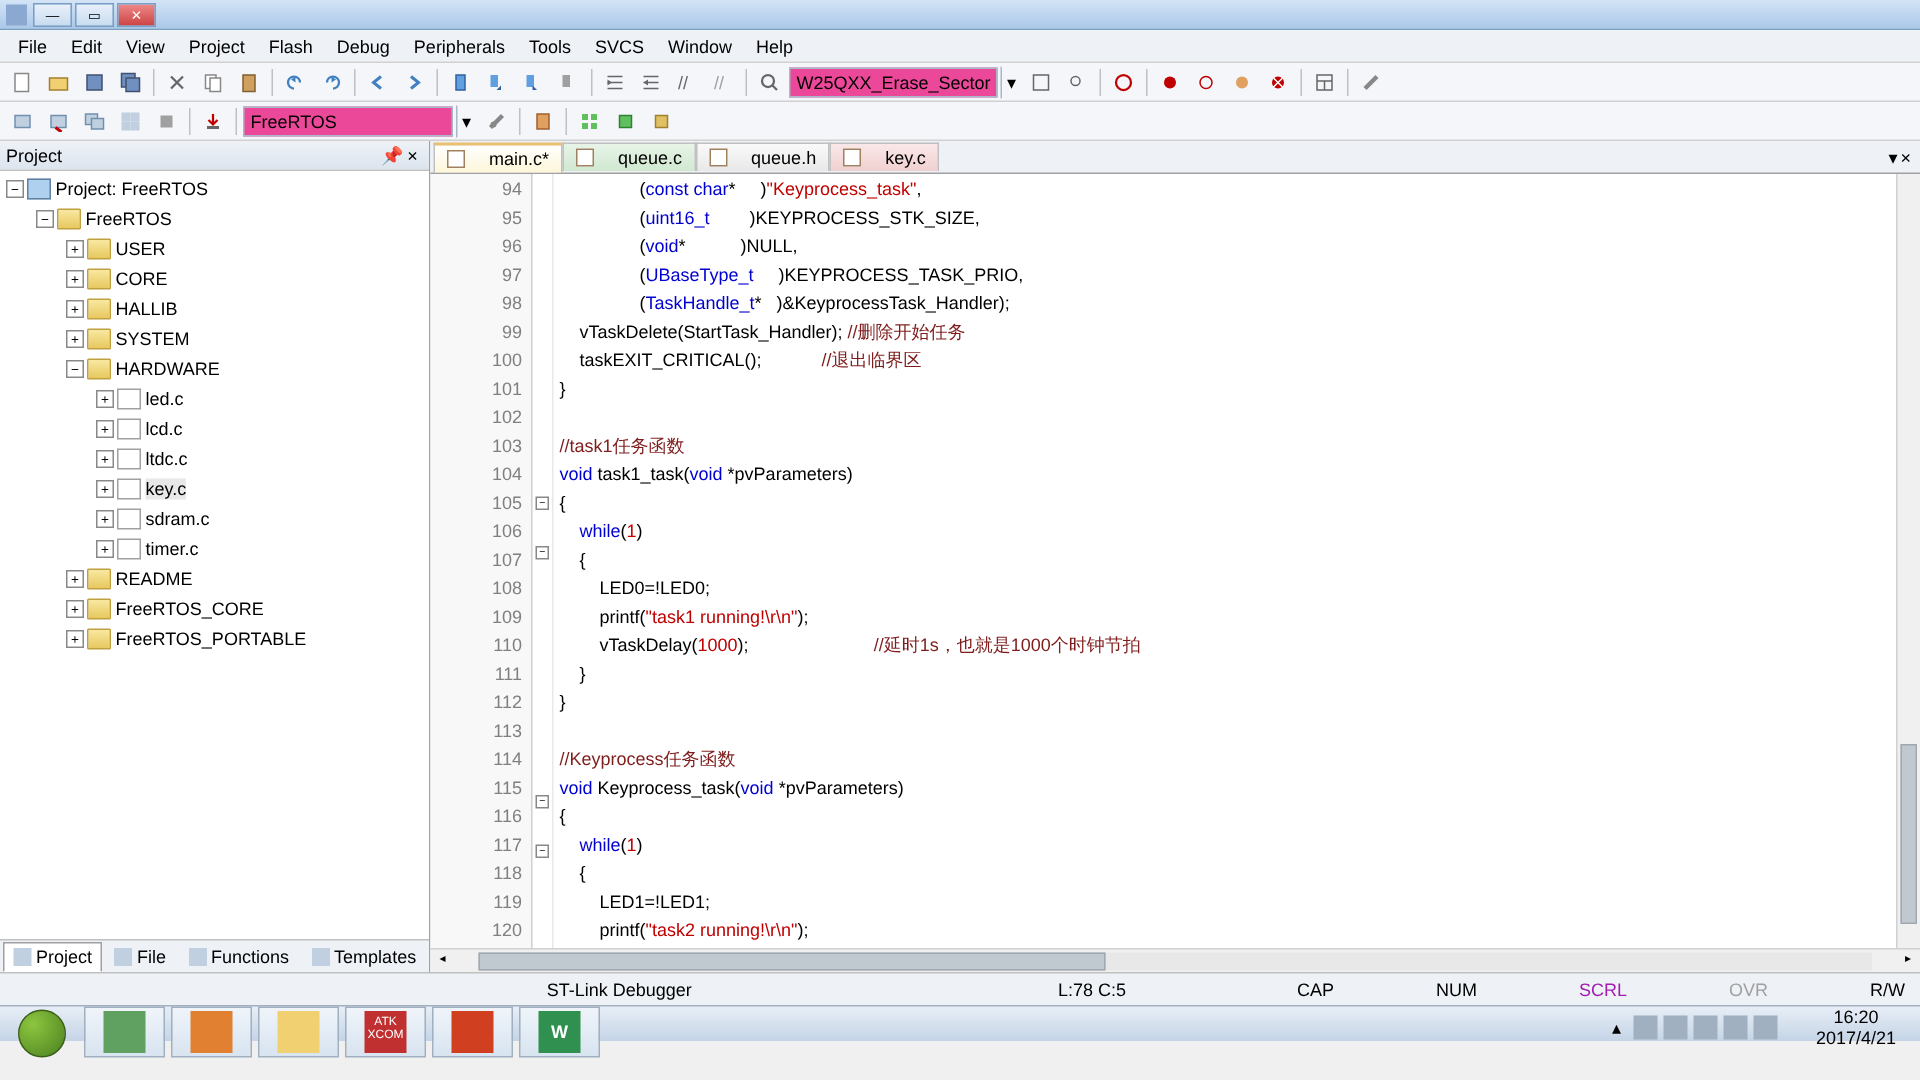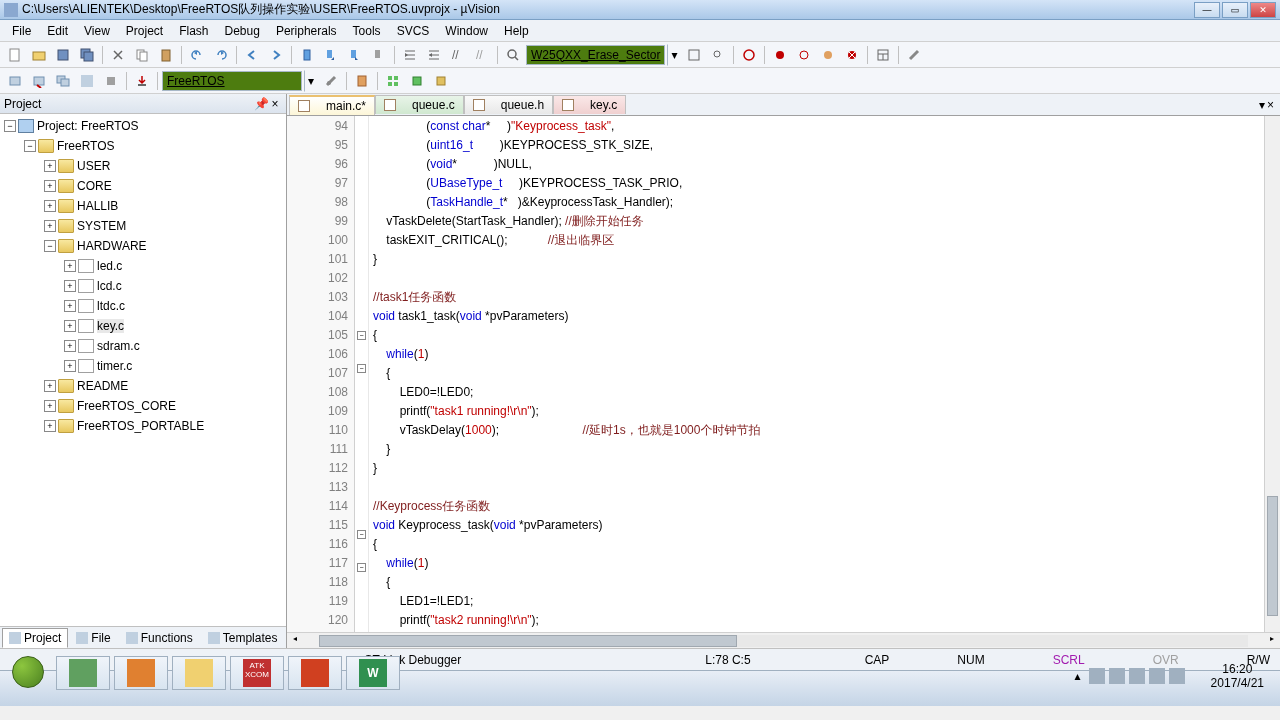--- a/index.html
+++ b/index.html
@@ -11,21 +11,21 @@
 .window-controls { display: flex; gap: 2px; }
 .window-btn { width: 26px; height: 16px; border: 1px solid #7a9fc4; background: linear-gradient(to bottom,#e8f0fa,#c8dcf0); display: flex; align-items: center; justify-content: center; font-size: 9px; }
 .window-btn.close { background: linear-gradient(to bottom,#e88,#c44); color: white; }
 
 .menubar { height: 22px; background: #eef2f7; display: flex; align-items: center; padding: 0 4px; border-bottom: 1px solid #d0d0d0; }
 .menu-item { padding: 2px 8px; cursor: default; }
 
 .toolbar { height: 26px; background: #f4f6fa; display: flex; align-items: center; padding: 0 4px; gap: 2px; border-bottom: 1px solid #d0d0d0; }
 .toolbar-btn { width: 22px; height: 22px; display: flex; align-items: center; justify-content: center; border: 1px solid transparent; }
 .toolbar-sep { width: 1px; height: 18px; background: #c0c0c0; margin: 0 2px; }
-.toolbar-select { height: 20px; border: 1px solid #a8b8c8; background: #4d7c0f; padding: 0 4px; min-width: 130px; display: flex; align-items: center; text-decoration: underline; }
+.toolbar-select { height: 20px; border: 1px solid #a8b8c8; background: #ec4899; padding: 0 4px; min-width: 130px; display: flex; align-items: center; }
 .toolbar-dropdown-arrow { width: 14px; text-align: center; border-left: 1px solid #a8b8c8; }
 
 .toolbar2 { height: 26px; background: #f4f6fa; display: flex; align-items: center; padding: 0 4px; gap: 2px; border-bottom: 1px solid #d0d0d0; }
 
 .main-area { display: flex; height: 554px; }
 
 .project-panel { width: 287px; background: white; border-right: 1px solid #a0a0a0; display: flex; flex-direction: column; }
 .project-header { height: 20px; background: linear-gradient(to bottom,#eef2f7,#dce4ee); border-bottom: 1px solid #c0c0c0; display: flex; align-items: center; padding: 0 4px; }
 .project-header-text { flex: 1; }
 .pin-icon { width: 14px; height: 14px; }
@@ -70,38 +70,37 @@
 
 .hscroll { height: 16px; background: #f0f0f0; border-top: 1px solid #d0d0d0; display: flex; align-items: center; }
 .hscroll-track { flex: 1; height: 12px; background: #e8e8e8; margin: 0 16px; position: relative; }
 .hscroll-thumb { position: absolute; left: 0; width: 45%; top: 0; bottom: 0; background: #c0c8d0; border: 1px solid #a0a8b0; }
 .hscroll-btn { width: 16px; height: 14px; text-align: center; font-size: 8px; }
 
 .statusbar { height: 22px; background: #eef2f7; border-top: 1px solid #c0c0c0; display: flex; align-items: center; padding: 0 6px; gap: 16px; }
 .status-segment { padding: 0 4px; margin-left: 44px; }
 .status-spacer { flex: 1; }
 
-.taskbar { height: 36px; background: linear-gradient(to bottom,#e8eef6,#c4d4e6); border-top: 1px solid #a0b0c0; display: flex; align-items: flex-end; padding: 16px 4px; gap: 4px; }
+.taskbar { height: 24px; background: linear-gradient(to bottom,#e8eef6,#c4d4e6); border-top: 1px solid #a0b0c0; display: flex; align-items: flex-start; padding: 0 4px; gap: 4px; }
 .start-btn { width: 48px; height: 36px; display: flex; align-items: center; justify-content: center; }
 .start-orb { width: 32px; height: 32px; border-radius: 50%; background: radial-gradient(circle at 30% 30%, #8dc63f, #4a8020); border: 1px solid #3a6018; }
 .task-btn { width: 54px; height: 34px; border: 1px solid #a0b0c0; background: linear-gradient(to bottom,#f0f4fa,#d8e4f0); display: flex; align-items: center; justify-content: center; }
 .task-icon { width: 28px; height: 28px; }
 .tray { margin-left: auto; display: flex; align-items: center; gap: 4px; padding: 0 6px; }
 .tray-icon { width: 16px; height: 16px; background: #a0b0c0; }
 .tray-arrow { width: 14px; height: 14px; text-align: center; }
 .clock { text-align: center; line-height: 14px; padding: 0 6px; margin-left: 16px; }
 
 svg { display: block; }
 </style>
 </head>
 <body>
 
 <div class="titlebar">
   <div class="titlebar-icon"></div>
-  <div class="titlebar-text">C:\Users\ALIENTEK\Desktop\FreeRTOS队列操作实验\USER\FreeRTOS.uvprojx - µVision</div>
   <div class="window-controls">
     <div class="window-btn">—</div>
     <div class="window-btn">▭</div>
     <div class="window-btn close">✕</div>
   </div>
 </div>
 
 <div class="menubar">
   <div class="menu-item">File</div>
   <div class="menu-item">Edit</div>

